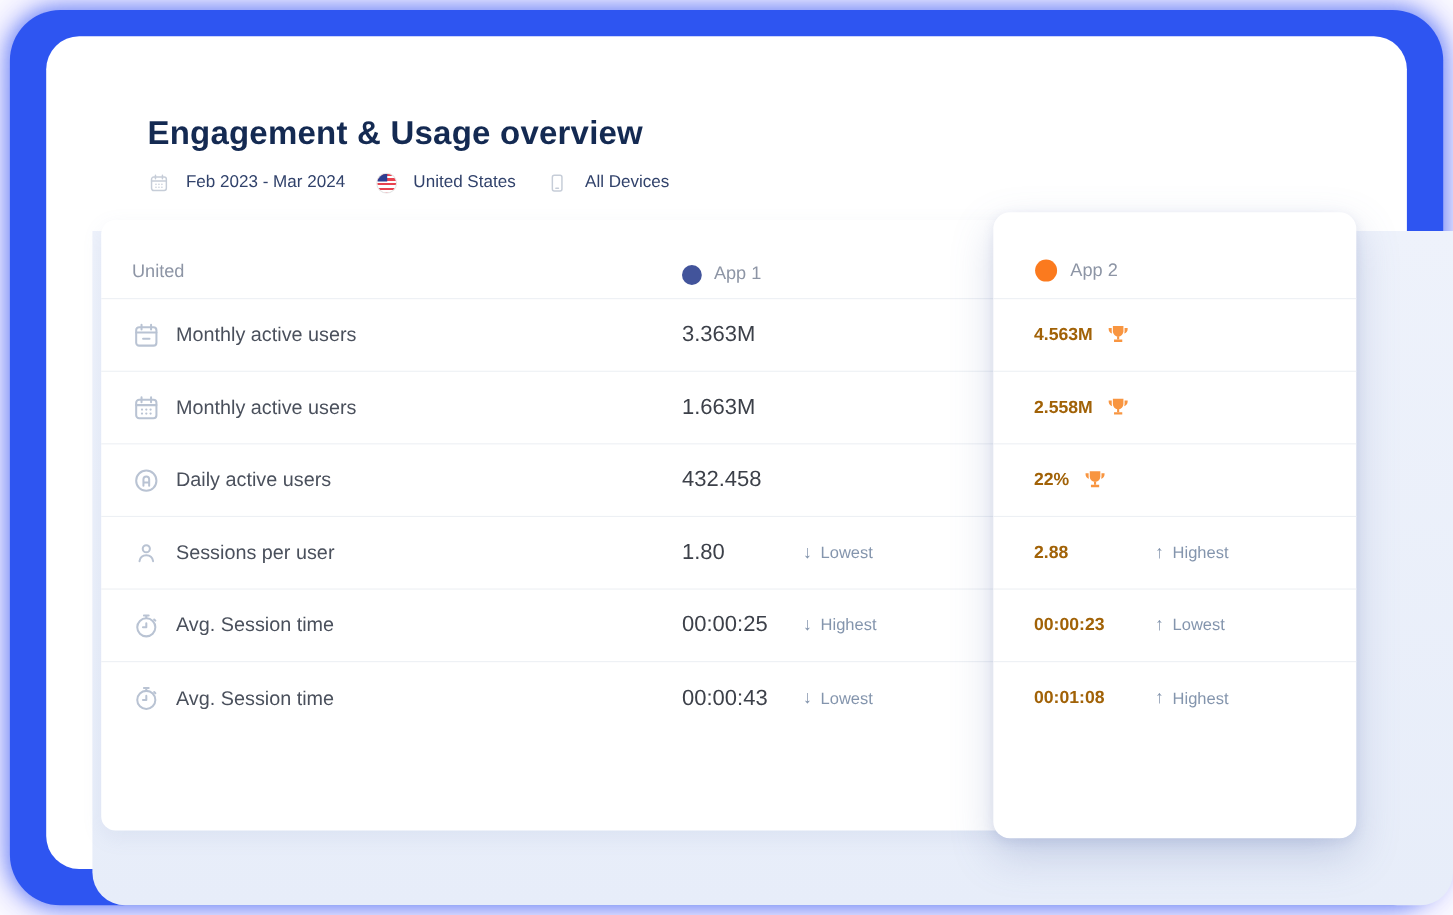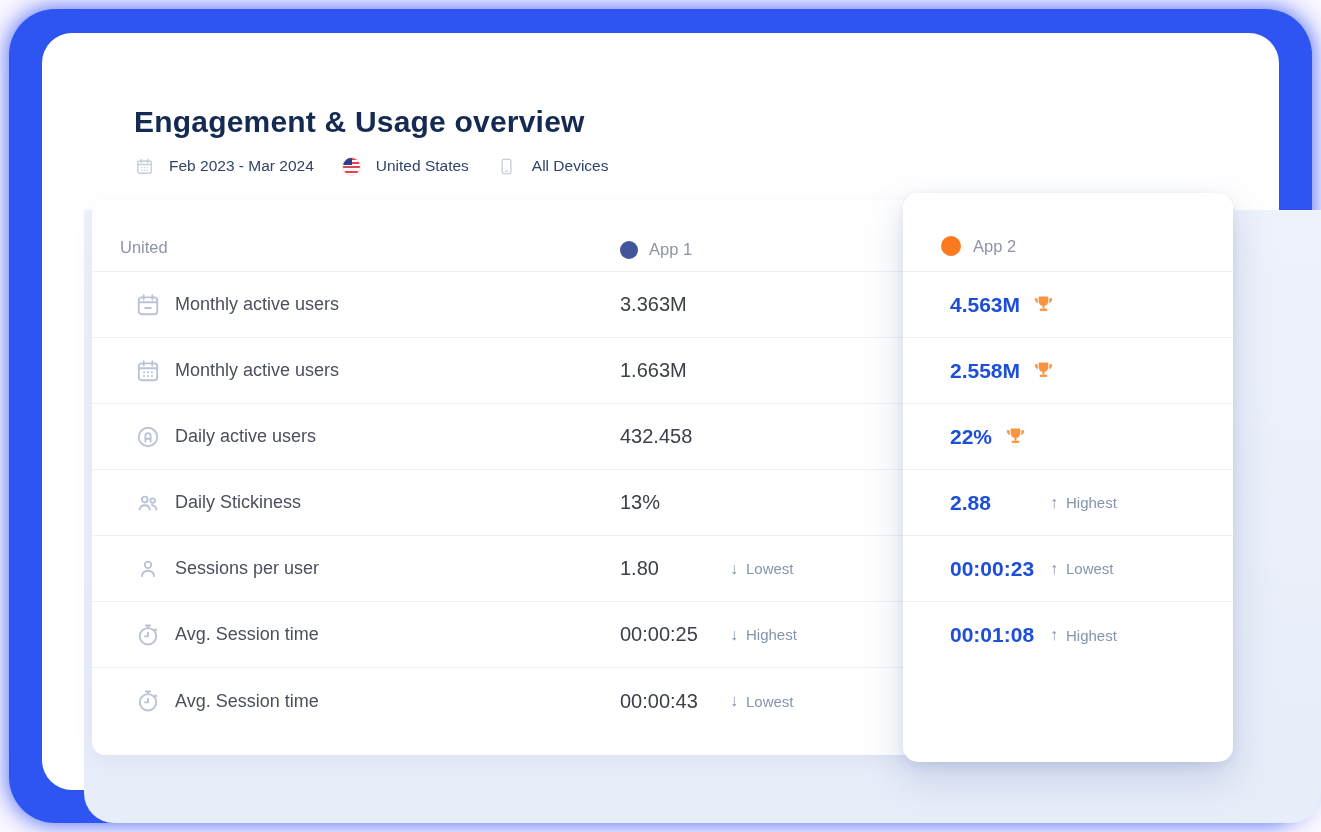--- a/index.html
+++ b/index.html
@@ -38,39 +38,39 @@
   .hmetric { position:absolute; left:28px; bottom:14px; font-size:16.5px; color:#8d95a5; }
   .happ { position:absolute; left:528px; bottom:12px; display:flex; align-items:center; gap:11px; }
   .happ-label { font-size:16.5px; color:#8d95a5; }
   .dot { border-radius:50%; }
   .dot-app1 { width:18px; height:18px; background:#42549b; }
   .dot-app2 { width:20px; height:20px; background:#fb7a1e; }
 
   .row { position:relative; height:66px; border-bottom:1px solid #edf0f4;
          display:flex; align-items:center; }
   .row:last-child { border-bottom:none; }
-  .cell-metric { display:flex; align-items:center; gap:14px; padding-left:43px; }
+  .cell-metric { display:flex; align-items:center; gap:14px; padding-left:28px; }
   .micon { display:inline-flex; width:26px; height:26px; }
   .mlabel { font-size:18px; color:#4a505c; }
   .cell-value { position:absolute; left:528px; font-size:20px; color:#3c4049; }
   .badge { position:absolute; left:638px; display:flex; align-items:center; gap:8px;
            font-size:15px; color:#8495ad; }
   .badge .arrow { font-size:16px; }
 
   
   .app2-card { position:absolute; left:903px; top:193px; width:330px; height:569px;
                background:#fff; border-radius:15px; padding-bottom:12px;
                box-shadow:0 16px 38px rgba(96,116,176,.25), 0 3px 10px rgba(96,116,176,.12); }
   .hrow2 { height:79px; display:flex; align-items:flex-end; border-bottom:1px solid #edf0f4;
            padding:0 0 15px 38px; }
   .hrow2 .happ2 { display:flex; align-items:center; gap:12px; }
   .row2 { position:relative; height:66px; border-bottom:1px solid #edf0f4;
           display:flex; align-items:center; padding-left:37px; gap:10px; }
   .row2:last-child { border-bottom:none; }
-  .val2 { font-size:21px; font-weight:700; color:#1d4ed8;margin-left:10px; }
+  .val2 { font-size:16px; font-weight:700; color:#a16207; }
   .trophy { display:inline-flex; width:23px; height:23px; margin-left:2px; }
   .badge2 { position:absolute; left:147px; display:flex; align-items:center; gap:8px;
             font-size:15px; color:#8495ad; }
   .badge2 .arrow { font-size:16px; }
 
   .icon-stroke { stroke:#b9c3d3; fill:none; stroke-width:1.7; stroke-linecap:round; stroke-linejoin:round; }
   .ficon svg { stroke:#c6cdd8; fill:none; stroke-width:1.7; stroke-linecap:round; stroke-linejoin:round; }
 </style>
 </head>
 <body>
@@ -167,34 +167,20 @@
           <svg viewBox="0 0 24 24" width="26" height="26" class="icon-stroke">
             <circle cx="12" cy="12" r="8.5"></circle>
             <path d="M9.6 16.2v-5.4a2.4 2.4 0 0 1 4.8 0v5.4M9.6 13.6h4.8"></path>
           </svg>
         </span>
         <span class="mlabel">Daily active users</span>
       </div>
       <span class="cell-value">432.458</span>
     </div>
 
-    <div class="row">
-      <div class="cell-metric">
-        <span class="micon">
-          <svg viewBox="0 0 24 24" width="26" height="26" class="icon-stroke">
-            <circle cx="9" cy="8.8" r="2.7"></circle>
-            <path d="M4.3 18.2c.4-2.4 2.3-4.1 4.7-4.1s4.3 1.7 4.7 4.1"></path>
-            <circle cx="16.3" cy="9.8" r="2.1"></circle>
-            <path d="M15.6 13.9c2.2.3 3.8 2 4.1 4.3"></path>
-          </svg>
-        </span>
-        <span class="mlabel">Daily Stickiness</span>
-      </div>
-      <span class="cell-value">13%</span>
-    </div>
 
     <div class="row">
       <div class="cell-metric">
         <span class="micon">
           <svg viewBox="0 0 24 24" width="26" height="26" class="icon-stroke">
             <circle cx="12" cy="8.2" r="3"></circle>
             <path d="M6.3 18.6c.5-3 2.8-5 5.7-5s5.2 2 5.7 5"></path>
           </svg>
         </span>
         <span class="mlabel">Sessions per user</span>

